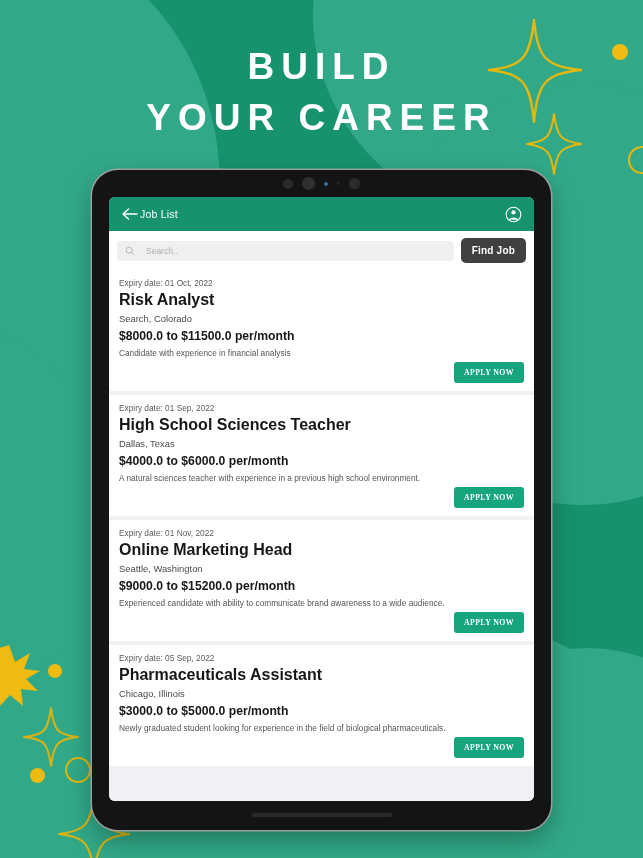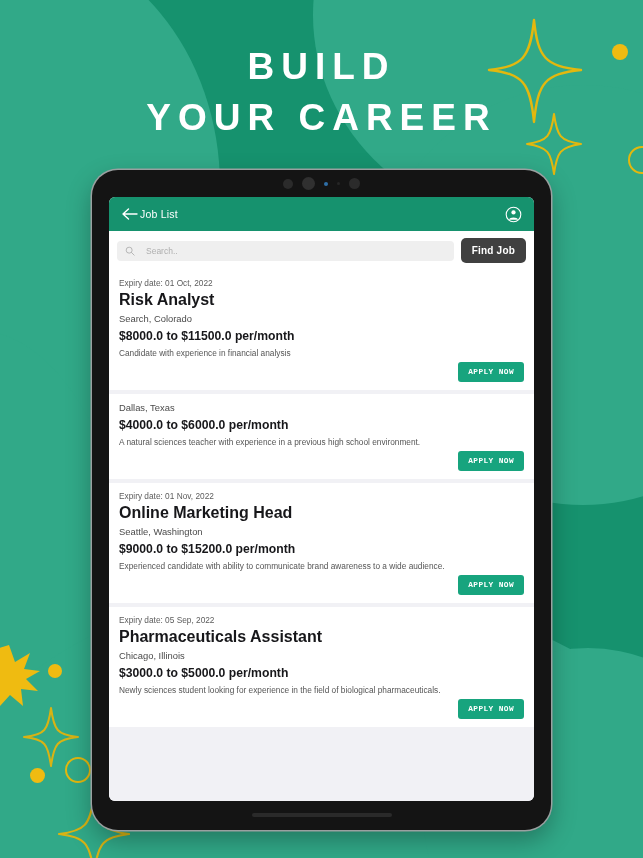--- a/index.html
+++ b/index.html
@@ -141,21 +141,21 @@
   }
   .job-salary{
     font-size:12.2px;font-weight:bold;color:#17171a;margin-bottom:5px;
   }
   .job-desc{
     font-size:8.3px;color:#555;margin-bottom:4px;
   }
   .apply-wrap{display:flex;justify-content:flex-end;}
   .apply{
     background:#17A47E;color:#fff;border:0;
-    font-family:Liberation Mono, monospace;font-size:7.8px;font-weight:bold;
+    font-family:Liberation Serif, serif;font-size:7.8px;font-weight:bold;
     letter-spacing:.4px;
     padding:6px 10px;border-radius:3px;cursor:pointer;
   }
 </style>
 </head>
 <body>
 
 <div class="stage">
 
   <div class="bg-base"></div>
@@ -250,20 +250,22 @@
           <div class="job-title">Risk Analyst</div>
           <div class="job-loc">Search, Colorado</div>
           <div class="job-salary">$8000.0 to $11500.0 per/month</div>
           <div class="job-desc">Candidate with experience in financial analysis</div>
           <div class="apply-wrap">
             <button class="apply">APPLY NOW</button>
           </div>
         </div>
 
         <div class="card">
+          <div class="expiry">Expiry date: 01 Sep, 2022</div>
+          <div class="job-title">High School Sciences Teacher</div>
           <div class="job-loc">Dallas, Texas</div>
           <div class="job-salary">$4000.0 to $6000.0 per/month</div>
           <div class="job-desc">A natural sciences teacher with experience in a previous high school environment.</div>
           <div class="apply-wrap">
             <button class="apply">APPLY NOW</button>
           </div>
         </div>
 
         <div class="card">
           <div class="expiry">Expiry date: 01 Nov, 2022</div>
@@ -274,21 +276,21 @@
           <div class="apply-wrap">
             <button class="apply">APPLY NOW</button>
           </div>
         </div>
 
         <div class="card">
           <div class="expiry">Expiry date: 05 Sep, 2022</div>
           <div class="job-title">Pharmaceuticals Assistant</div>
           <div class="job-loc">Chicago, Illinois</div>
           <div class="job-salary">$3000.0 to $5000.0 per/month</div>
-          <div class="job-desc">Newly sciences student looking for experience in the field of biological pharmaceuticals.</div>
+          <div class="job-desc">Newly graduated student looking for experience in the field of biological pharmaceuticals.</div>
           <div class="apply-wrap">
             <button class="apply">APPLY NOW</button>
           </div>
         </div>
 
       </div>
     </div>
 
     <div class="bezel-home"></div>
   </div>

